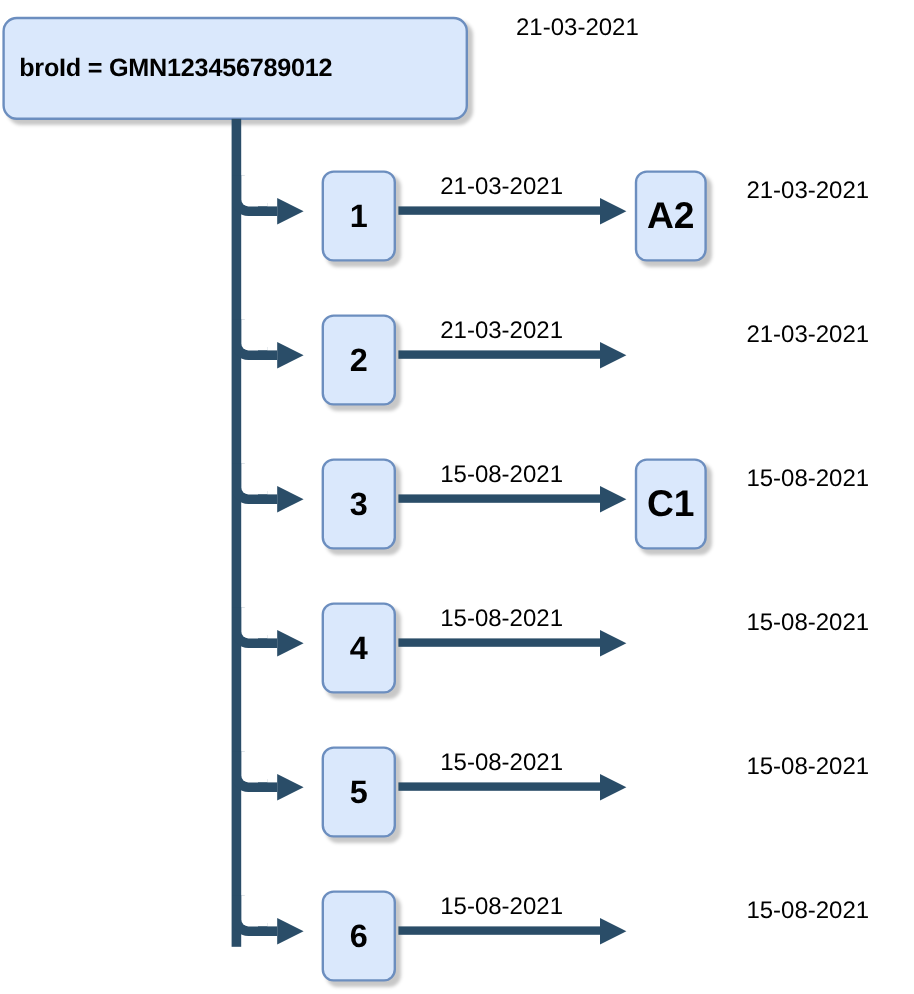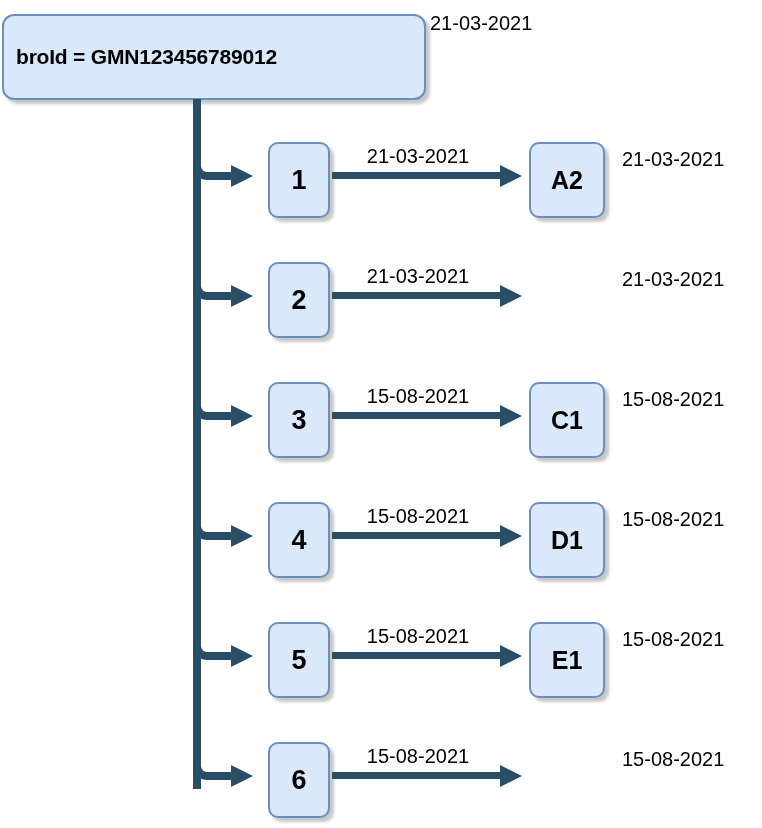--- a/index.html
+++ b/index.html
@@ -31,21 +31,21 @@
     align-items: center;
     justify-content: center;
     color: #000000;
     font-weight: bold;
   }
 
   
   #root-box {
     left: 2px;
     top: 14px;
-    width: 424px;
+    width: 388px;
     height: 86px;
     border-radius: 12px;
     padding: 6px 10px 6px 12px;
     flex-direction: column;
     align-items: flex-start;
     justify-content: center;
     font-size: 21px;
     line-height: 1.28;
     letter-spacing: -0.2px;
   }
@@ -55,23 +55,23 @@
 
   
   .node-box {
     width: 62px;
     height: 76px;
     font-size: 27px;
   }
 
   
   .target-box {
-    width: 76px;
+    width: 60px;
     height: 76px;
-    font-size: 25px;
+    font-size: 31px;
   }
 
   
   #trunk {
     position: absolute;
     left: 193px;
     top: 99px;
     width: 8px;
     height: 690px;
     background: #2a4d68;
@@ -196,41 +196,35 @@
   <div class="arrow-head" style="left:231px; top:525px;"></div>
 
   <div class="box node-box" style="left:268px; top:502px;">
     <span>4</span>
   </div>
 
   <div class="h-shaft" style="left:332px; top:532px; width:170px;"></div>
   <div class="arrow-head" style="left:500px; top:525px;"></div>
   <div class="edge-date" style="left:348px; top:505px; width:140px;">15-08-2021</div>
 
-  <div class="box target-box" style="left:529px; top:502px;">
-    <span>D1</span>
-  </div>
 
   <div class="date-label" style="left:622px; top:508px;">15-08-2021</div>
 
   <div class="elbow" style="top:626px;"></div>
   <div class="elbow-stub" style="top:652px; left:215px; width:16px;"></div>
   <div class="arrow-head" style="left:231px; top:645px;"></div>
 
   <div class="box node-box" style="left:268px; top:622px;">
     <span>5</span>
   </div>
 
   <div class="h-shaft" style="left:332px; top:652px; width:170px;"></div>
   <div class="arrow-head" style="left:500px; top:645px;"></div>
   <div class="edge-date" style="left:348px; top:625px; width:140px;">15-08-2021</div>
 
-  <div class="box target-box" style="left:529px; top:622px;">
-    <span>E1</span>
-  </div>
 
   <div class="date-label" style="left:622px; top:628px;">15-08-2021</div>
 
   <div class="elbow" style="top:746px;"></div>
   <div class="elbow-stub" style="top:772px; left:215px; width:16px;"></div>
   <div class="arrow-head" style="left:231px; top:765px;"></div>
 
   <div class="box node-box" style="left:268px; top:742px;">
     <span>6</span>
   </div>

